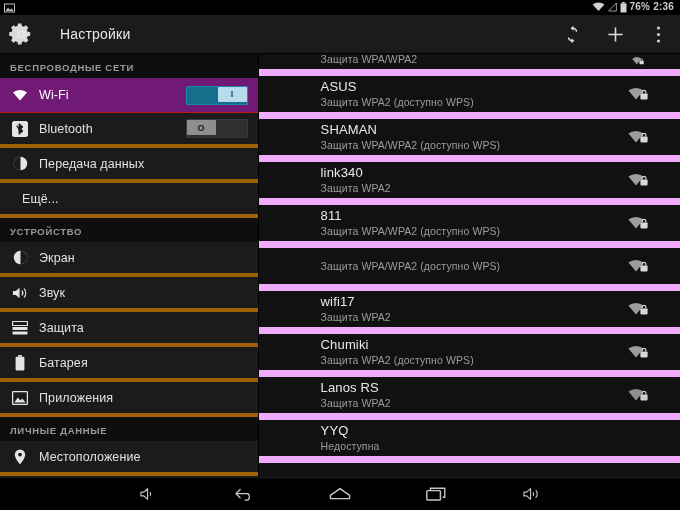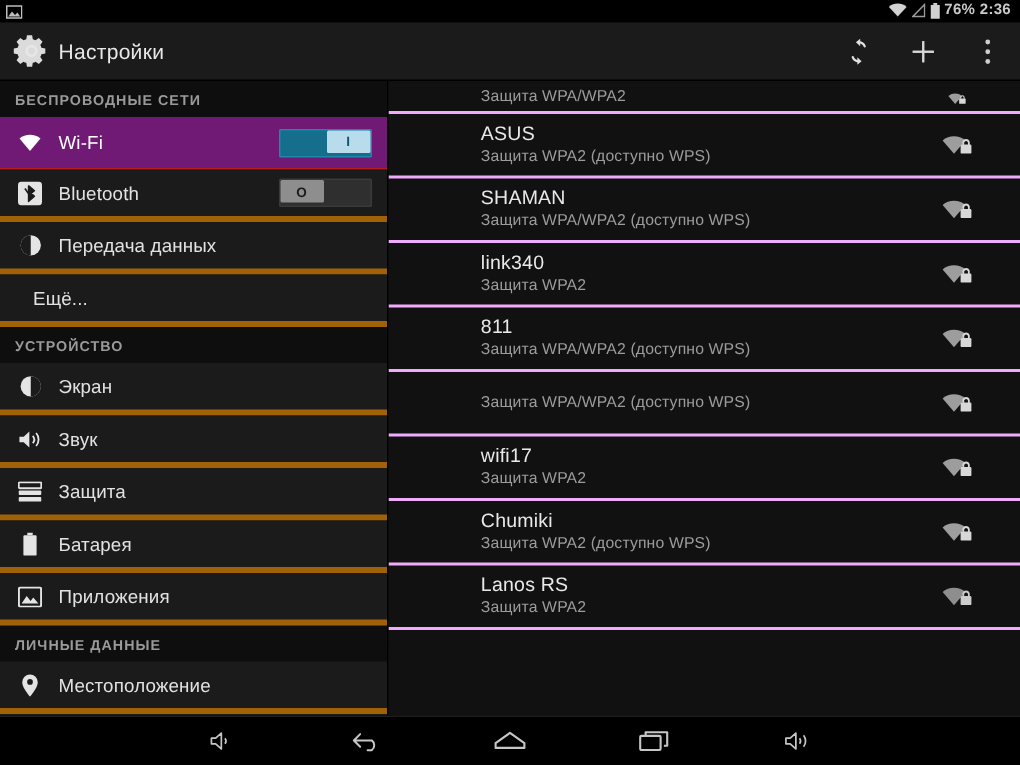--- a/index.html
+++ b/index.html
@@ -24,21 +24,21 @@
 
   
   .actionbar {
     position:absolute; top:15px; left:0; width:680px; height:39px;
     background:#1b1b1b;
     border-bottom:1px solid #000;
     display:flex; align-items:center;
   }
   .ab-gear { margin-left:8px; width:26px; height:26px; flex:0 0 auto; }
   .ab-title {
-    color:#e8e8e8; font-size:14px; margin-left:5px; letter-spacing:.2px;
+    color:#e8e8e8; font-size:14px; margin-left:26px; letter-spacing:.2px;
   }
   .ab-actions { margin-left:auto; display:flex; align-items:center; gap:0; }
   .ab-btn {
     width:43px; height:39px; display:flex; align-items:center; justify-content:center;
     cursor:pointer;
   }
 
   
   .content {
     position:absolute; top:54px; left:0; width:680px; height:423px;
@@ -96,21 +96,21 @@
   .toggle.on .tg-thumb { left:auto; right:1px; background:#b8dceb; color:#0d5770; }
 
   
   .wifilist {
     width:445px; height:423px; background:#111111;
     overflow:hidden; position:relative;
   }
   .wifi-row {
     height:43px; padding:0 0 0 62px;
     display:flex; align-items:center;
-    border-bottom:2px solid #f0abfc;
+    border-bottom:7px solid #f0abfc;
     position:relative; cursor:pointer;
   }
   .wifi-row.partial { height:22px; align-items:flex-end; padding-bottom:2px; }
   .wr-text { display:flex; flex-direction:column; justify-content:center; }
   .wr-ssid { color:#e9e9e9; font-size:13px; letter-spacing:.15px; line-height:1.25; }
   .wr-sub  { color:#9c9c9c; font-size:10.5px; letter-spacing:.1px; line-height:1.3; margin-top:1px; }
   .wr-sig  { margin-left:auto; margin-right:31px; width:22px; height:20px; flex:0 0 auto; }
 
   
   .navbar {
@@ -404,20 +404,26 @@
           <span class="wr-ssid">Lanos RS</span>
           <span class="wr-sub">Защита WPA2</span>
         </div>
         <svg class="wr-sig" viewBox="0 0 22 20">
           <path d="M9 15.5 L1.4 6.6 A12 12 0 0 1 16.6 6.6 Z" fill="#8e8e8e"></path>
           <rect x="13.4" y="9.4" width="7.2" height="6" rx="0.8" fill="#cccccc"></rect>
           <path d="M15.2 9.6 V7.8 A1.9 1.9 0 0 1 18.9 7.8 V9.6" fill="none" stroke="#cccccc" stroke-width="1.2"></path>
         </svg>
       </div>
 
+      <div class="wifi-row">
+        <div class="wr-text">
+          <span class="wr-ssid">YYQ</span>
+          <span class="wr-sub">Недоступна</span>
+        </div>
+      </div>
 
     </div>
   </div>
 
   <div class="navbar">
     <div class="nav-btn">
       <svg width="17" height="14" viewBox="0 0 18 14">
         <path d="M1 5 L4 5 L8 1.4 L8 12.6 L4 9 L1 9 Z" fill="none" stroke="#c6c6c6" stroke-width="1.2" stroke-linejoin="round"></path>
         <path d="M10.6 5 A3.4 3.4 0 0 1 10.6 9" stroke="#c6c6c6" stroke-width="1.2" fill="none"></path>
       </svg>

